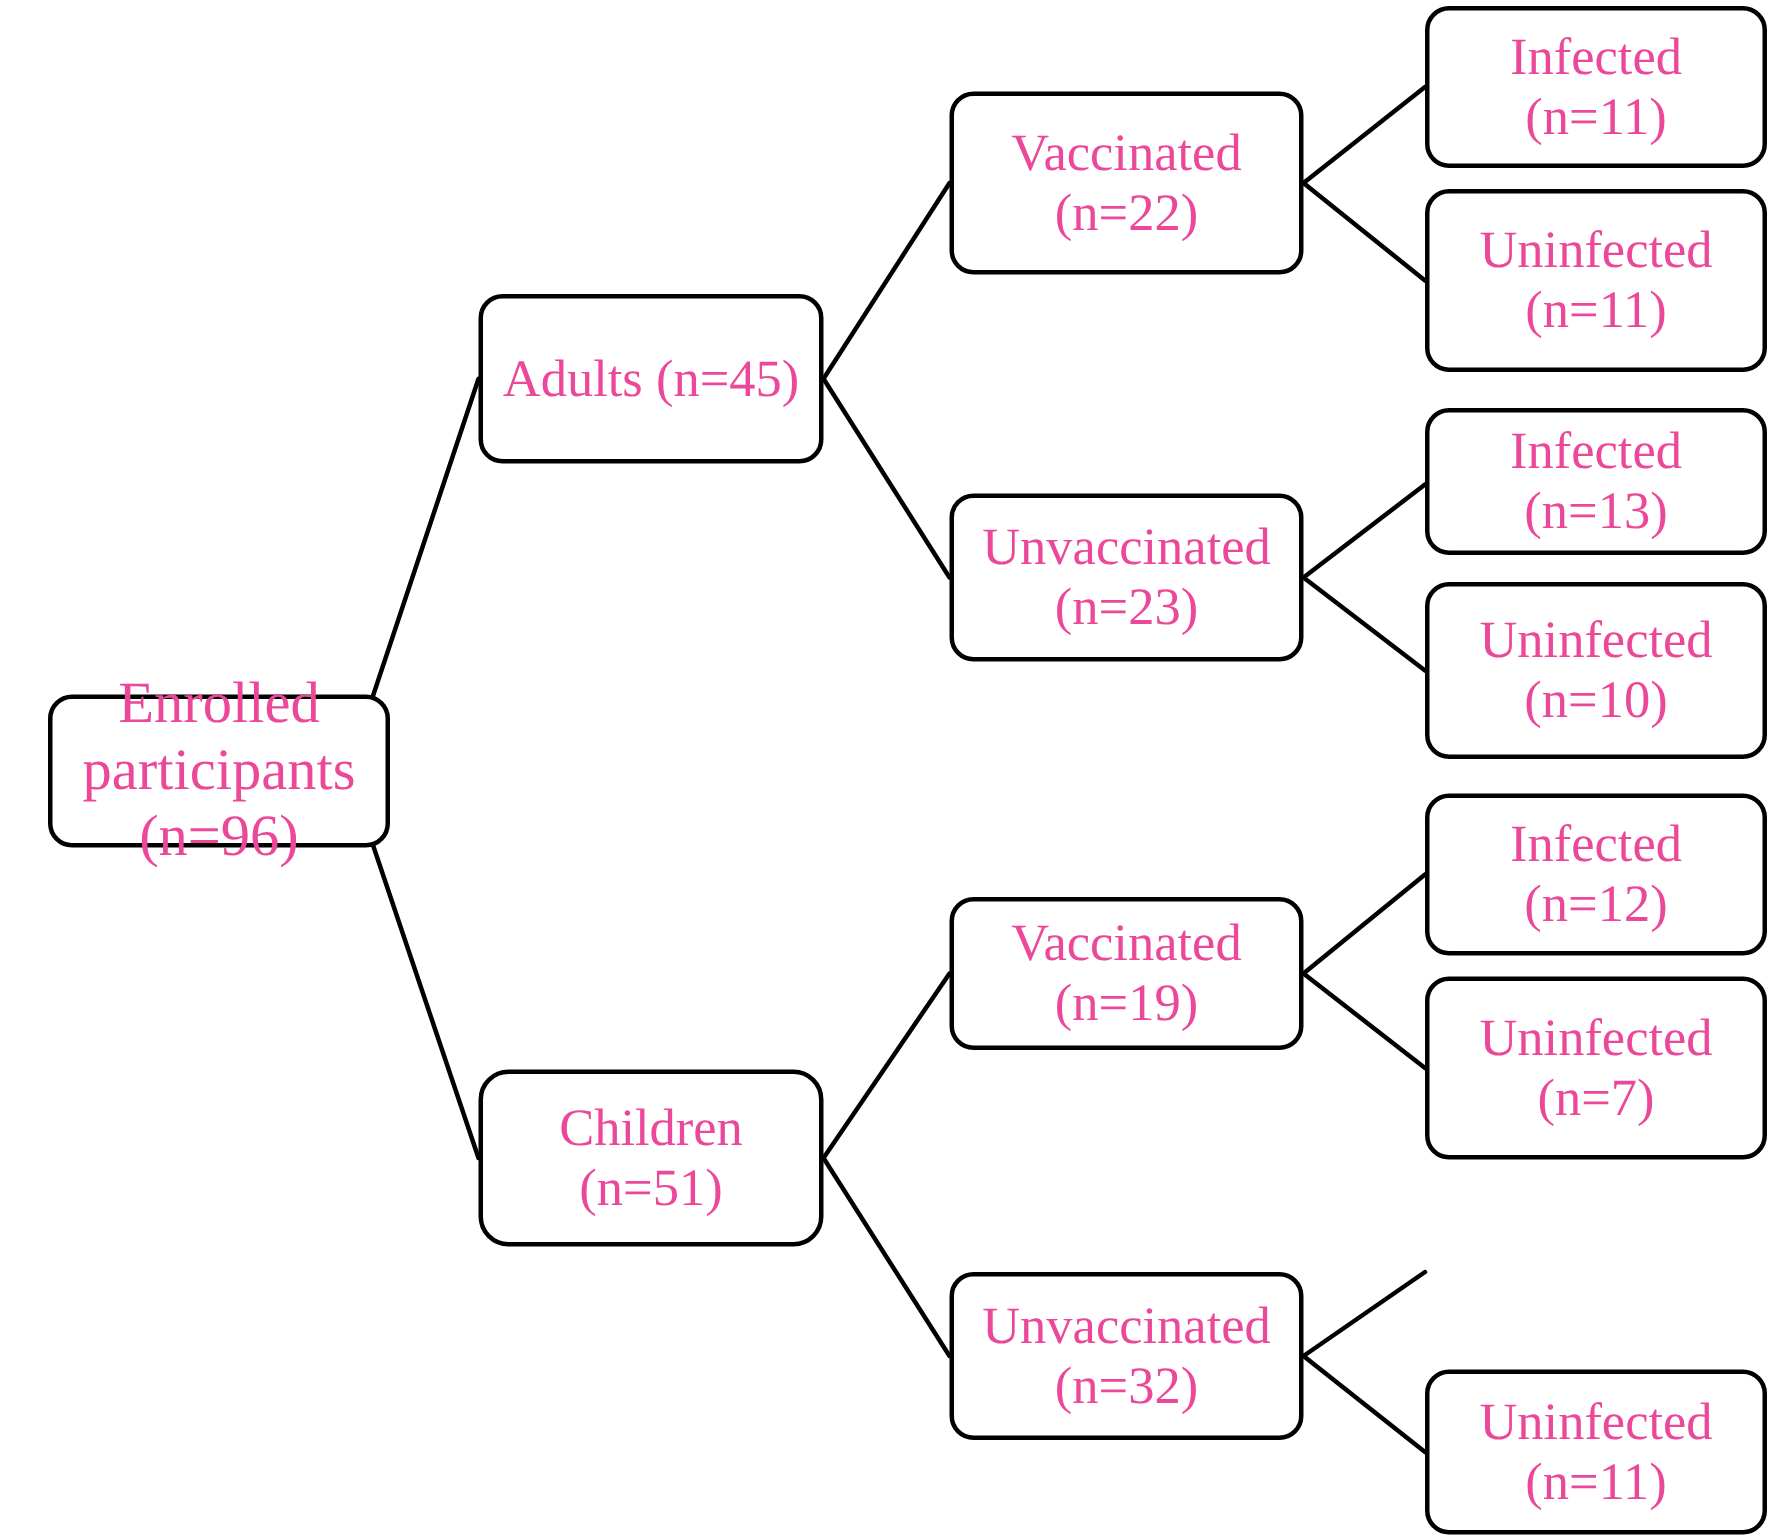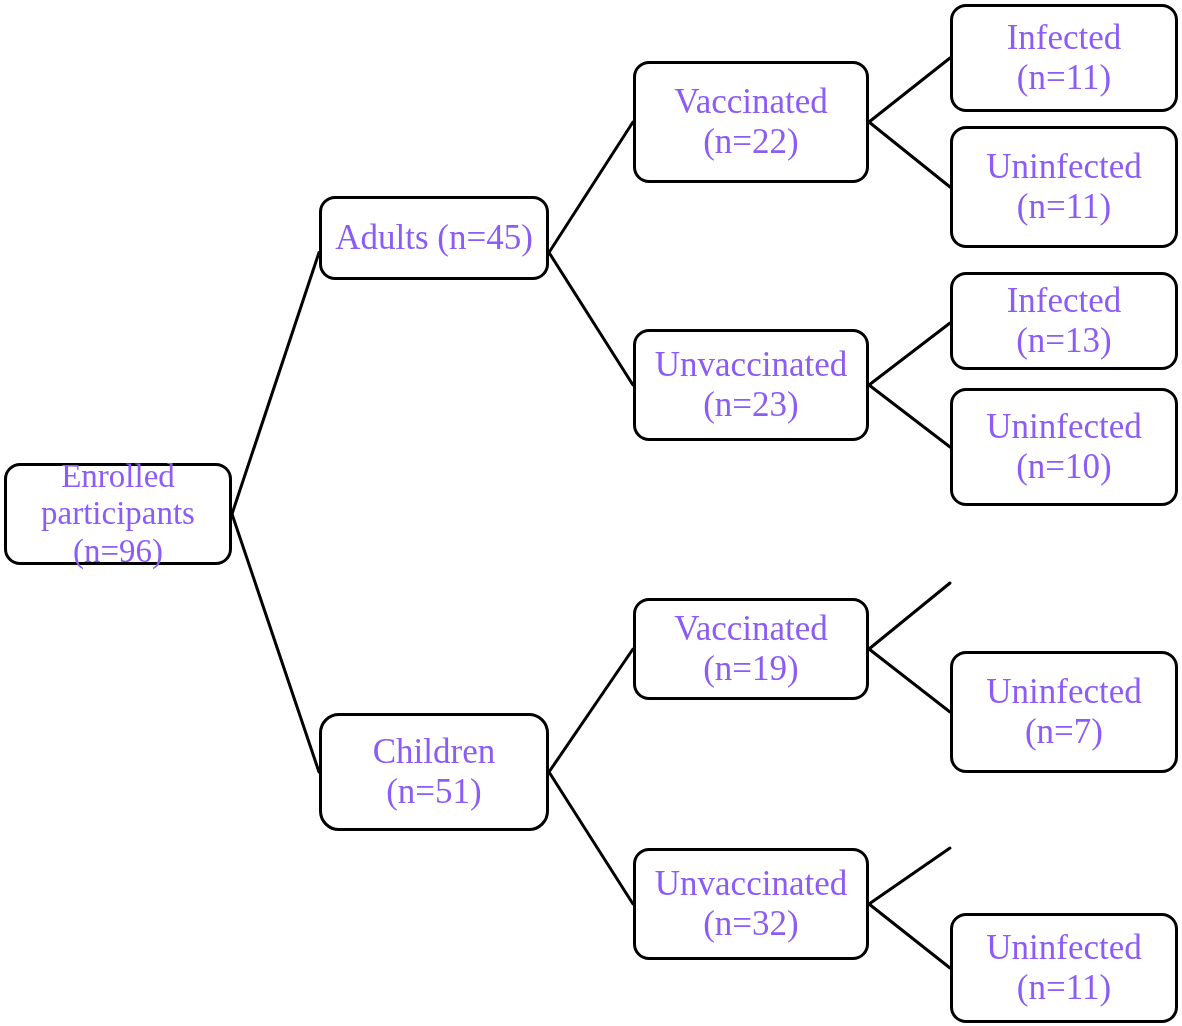--- a/index.html
+++ b/index.html
@@ -27,30 +27,30 @@
   .node {
     position: absolute;
     box-sizing: border-box;
     background: #ffffff;
     border: 3px solid #000000;
     border-radius: 16px;
     display: flex;
     align-items: center;
     justify-content: center;
     text-align: center;
-    color: #8b5cf6;
+    color: #ec4899;
     line-height: 1.14;
     z-index: 2;
   }
   .node .label {
     display: block;
     white-space: pre-line;
     padding: 0 6px;
   }
-  .fs-root   { font-size: 33px; }
+  .fs-root   { font-size: 39px; margin-left: 28px; }
   .fs-group  { font-size: 35px; }
   .fs-vacc   { font-size: 35px; }
   .fs-out    { font-size: 35px; }
 </style>
 </head>
 <body>
 
 <div id="canvas">
 
   <svg id="edges" viewBox="0 0 1182 1026" xmlns="http://www.w3.org/2000/svg">
@@ -69,21 +69,21 @@
       <line x1="869" y1="904" x2="950" y2="848" stroke="#000000" stroke-width="3" stroke-linecap="round"></line>
       <line x1="869" y1="904" x2="950" y2="968" stroke="#000000" stroke-width="3" stroke-linecap="round"></line>
     </svg>
 
   <div class="node fs-root" style="left: 4px; top: 463px; width: 228px; height: 102px;">
     <span class="label">Enrolled
 participants
 (n=96)</span>
   </div>
 
-  <div class="node fs-group" style="left: 319px; top: 196px; width: 230px; height: 84px;">
+  <div class="node fs-group" style="left: 319px; top: 196px; width: 230px; height: 113px;">
     <span class="label">Adults  (n=45)</span>
   </div>
   <div class="node fs-group" style="left: 319px; top: 713px; width: 230px; height: 118px; border-radius: 20px;">
     <span class="label">Children  (n=51)</span>
   </div>
 
   <div class="node fs-vacc" style="left: 633px; top: 61px; width: 236px; height: 122px;">
     <span class="label">Vaccinated
 (n=22)</span>
   </div>
@@ -107,20 +107,23 @@
     <span class="label">Uninfected
 (n=11)</span>
   </div>
   <div class="node fs-out" style="left: 950px; top: 272px; width: 228px; height: 98px;">
     <span class="label">Infected (n=13)</span>
   </div>
   <div class="node fs-out" style="left: 950px; top: 388px; width: 228px; height: 118px;">
     <span class="label">Uninfected
 (n=10)</span>
   </div>
+  <div class="node fs-out" style="left: 950px; top: 529px; width: 228px; height: 108px;">
+    <span class="label">Infected (n=12)</span>
+  </div>
   <div class="node fs-out" style="left: 950px; top: 651px; width: 228px; height: 122px;">
     <span class="label">Uninfected
 (n=7)</span>
   </div>
   <div class="node fs-out" style="left: 950px; top: 913px; width: 228px; height: 110px;">
     <span class="label">Uninfected
 (n=11)</span>
   </div>
 
 </div>

